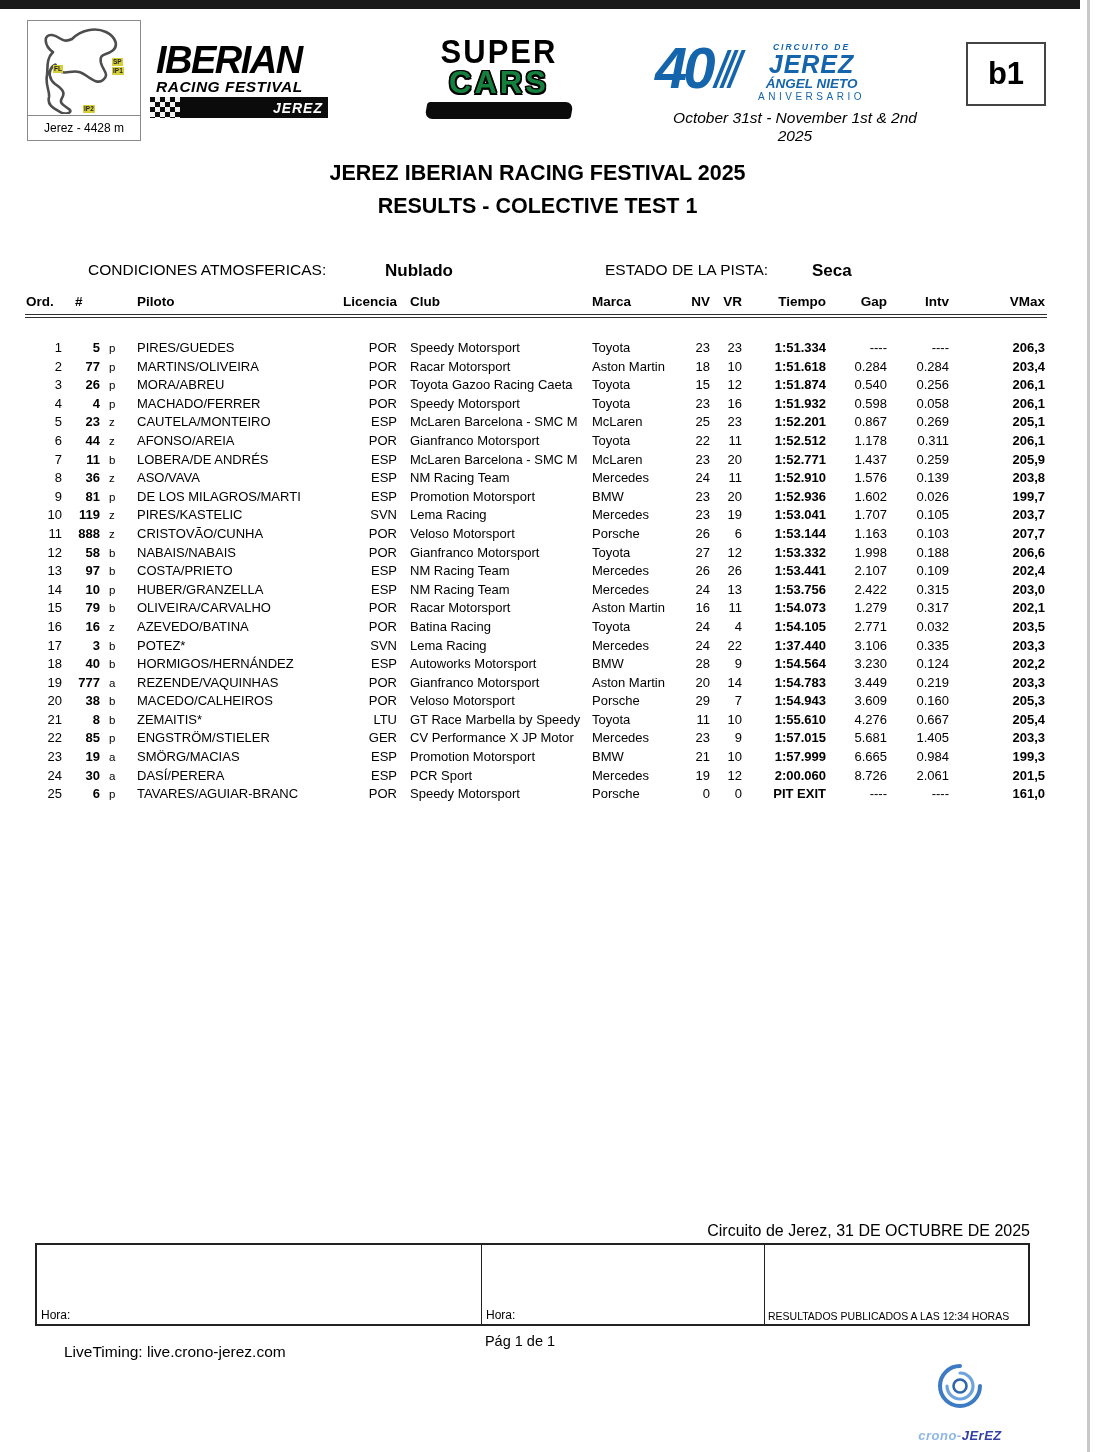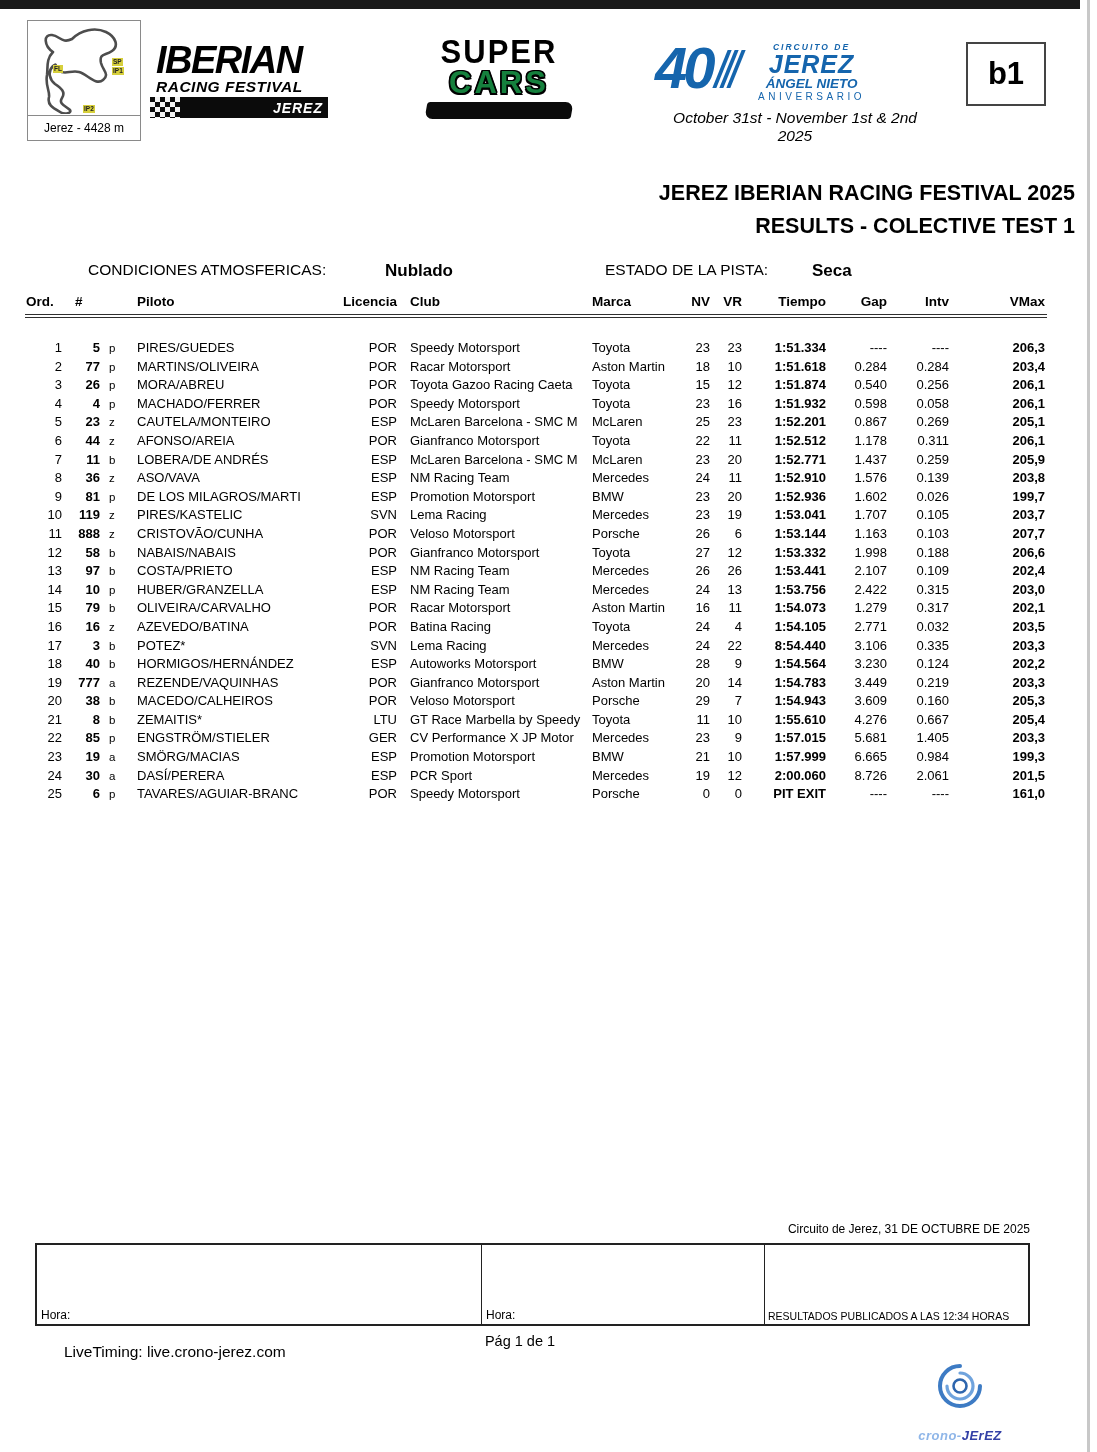--- a/index.html
+++ b/index.html
@@ -42,21 +42,21 @@
   .a-jerez { font-size:25px; font-weight:900; font-style:italic; letter-spacing:1px; line-height:25px; }
   .a-angel { font-size:13.5px; font-weight:900; font-style:italic; line-height:14px; }
   .a-aniv { font-size:10px; font-weight:normal; letter-spacing:3.5px; margin-top:0; }
   .a-dates { color:#000; font-style:italic; font-size:15.5px; margin-top:7px; text-align:center; width:280px; }
 
   
   .code-box { position:absolute; left:966px; top:42px; width:80px; height:64px; border:2px solid #444;
               display:flex; align-items:center; justify-content:center; font-size:31px; font-weight:bold; }
 
   
-  .title-block { position:absolute; left:0; top:157px; width:1075px; text-align:right;margin-top:20px; }
+  .title-block { position:absolute; left:0; top:157px; width:1075px; text-align:center; }
   .title-block div { font-size:21.5px; font-weight:bold; line-height:33px; }
 
   
   .conds { position:absolute; left:0; top:261px; width:1097px; height:24px; }
   .cond-label { position:absolute; font-size:15.5px; }
   .cond-value { position:absolute; font-size:17px; font-weight:bold; }
   .c1l { left:88px; } .c1v { left:385px; } .c2l { left:605px; } .c2v { left:812px; }
 
   
   .results { position:absolute; left:25px; top:294px; }
@@ -72,21 +72,21 @@
   .club { text-align:left; padding-left:3px; }
   .marca { text-align:left; padding-right:2px; }
   .nv { text-align:right; padding-right:2px; }
   .vr { text-align:right; padding-right:3px; }
   .tiempo { text-align:right; padding-right:4px; font-weight:bold; }
   .gap { text-align:right; padding-right:6px; }
   .intv { text-align:right; padding-right:8px; }
   .vmax { text-align:right; padding-right:2px; font-weight:bold; }
 
   
-  .footer-date { position:absolute; left:0; top:1222px; width:1030px; text-align:right; font-size:12px; }
+  .footer-date { position:absolute; left:0; top:1222px; width:1030px; text-align:right; font-size:16px; }
   .footer-box { position:absolute; left:35px; top:1243px; width:995px; height:83px; border:2px solid #222; display:flex; }
   .fcell { position:relative; height:100%; }
   .fc1 { width:445px; border-right:1.5px solid #222; }
   .fc2 { width:283px; border-right:1.5px solid #222; }
   .fc3 { flex:1; }
   .hora { position:absolute; left:4px; bottom:2px; font-size:12px; }
   .publicados { position:absolute; left:3px; bottom:2px; font-size:10.5px; white-space:nowrap; }
   .pag { position:absolute; left:0; top:1333px; width:1040px; text-align:center; font-size:14.5px; }
   .livetiming { position:absolute; left:64px; top:1343px; font-size:15.5px; }
 
@@ -446,21 +446,21 @@
           <tr>
             <td class="ord">17</td>
             <td class="num">3</td>
             <td class="cls">b</td>
             <td class="piloto">POTEZ*</td>
             <td class="lic">SVN</td>
             <td class="club">Lema Racing</td>
             <td class="marca">Mercedes</td>
             <td class="nv">24</td>
             <td class="vr">22</td>
-            <td class="tiempo">8:54.440</td>
+            <td class="tiempo">1:37.440</td>
             <td class="gap">3.106</td>
             <td class="intv">0.335</td>
             <td class="vmax">203,3</td>
           </tr>
           <tr>
             <td class="ord">18</td>
             <td class="num">40</td>
             <td class="cls">b</td>
             <td class="piloto">HORMIGOS/HERNÁNDEZ</td>
             <td class="lic">ESP</td>

